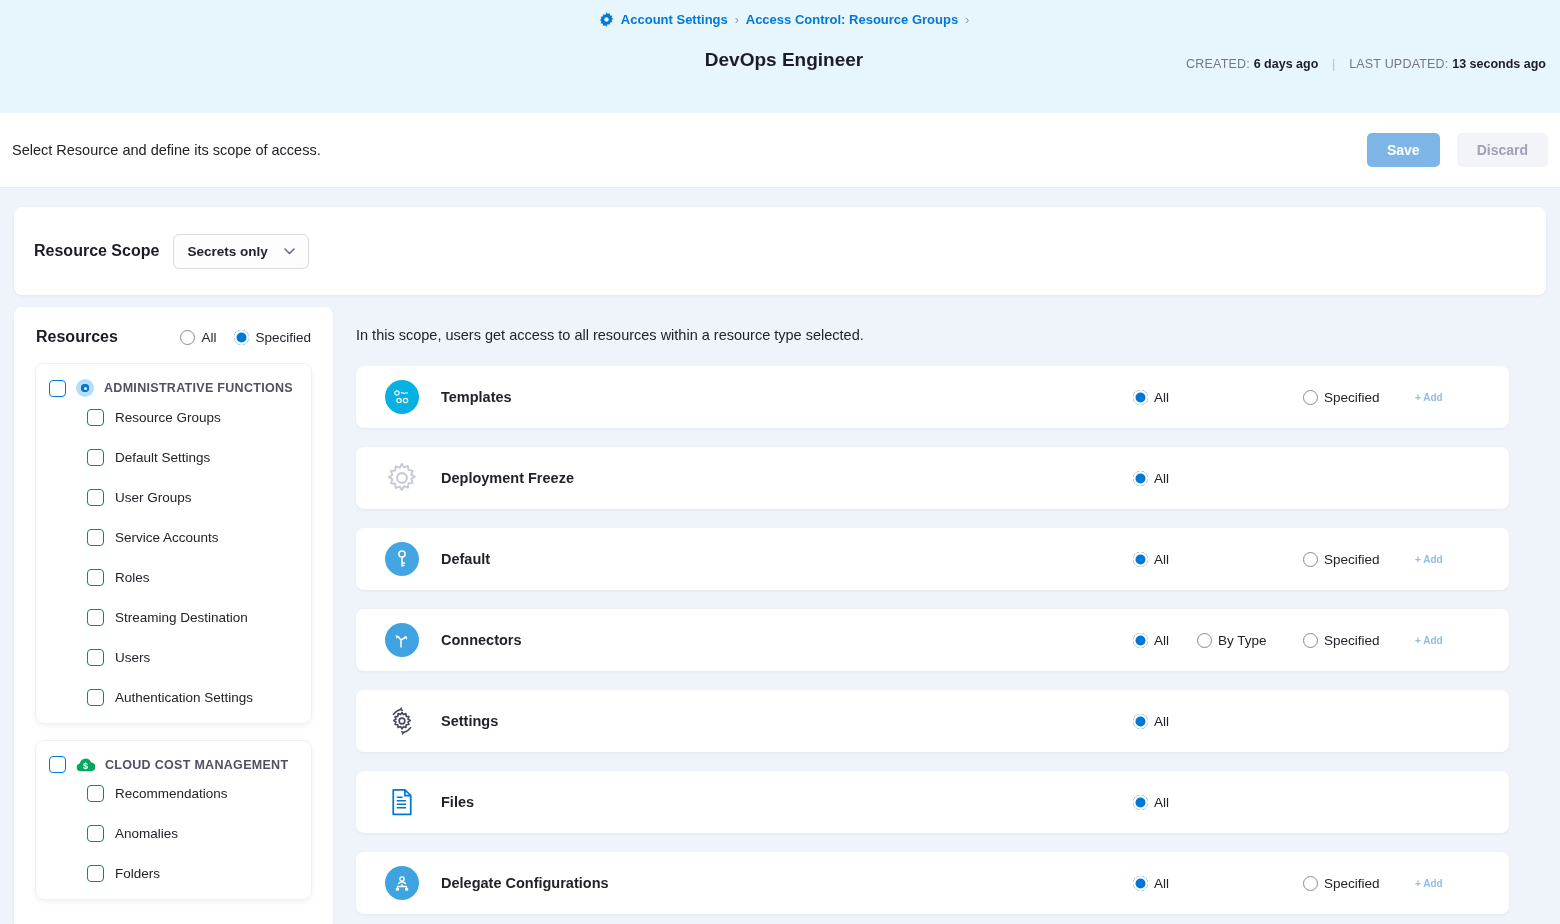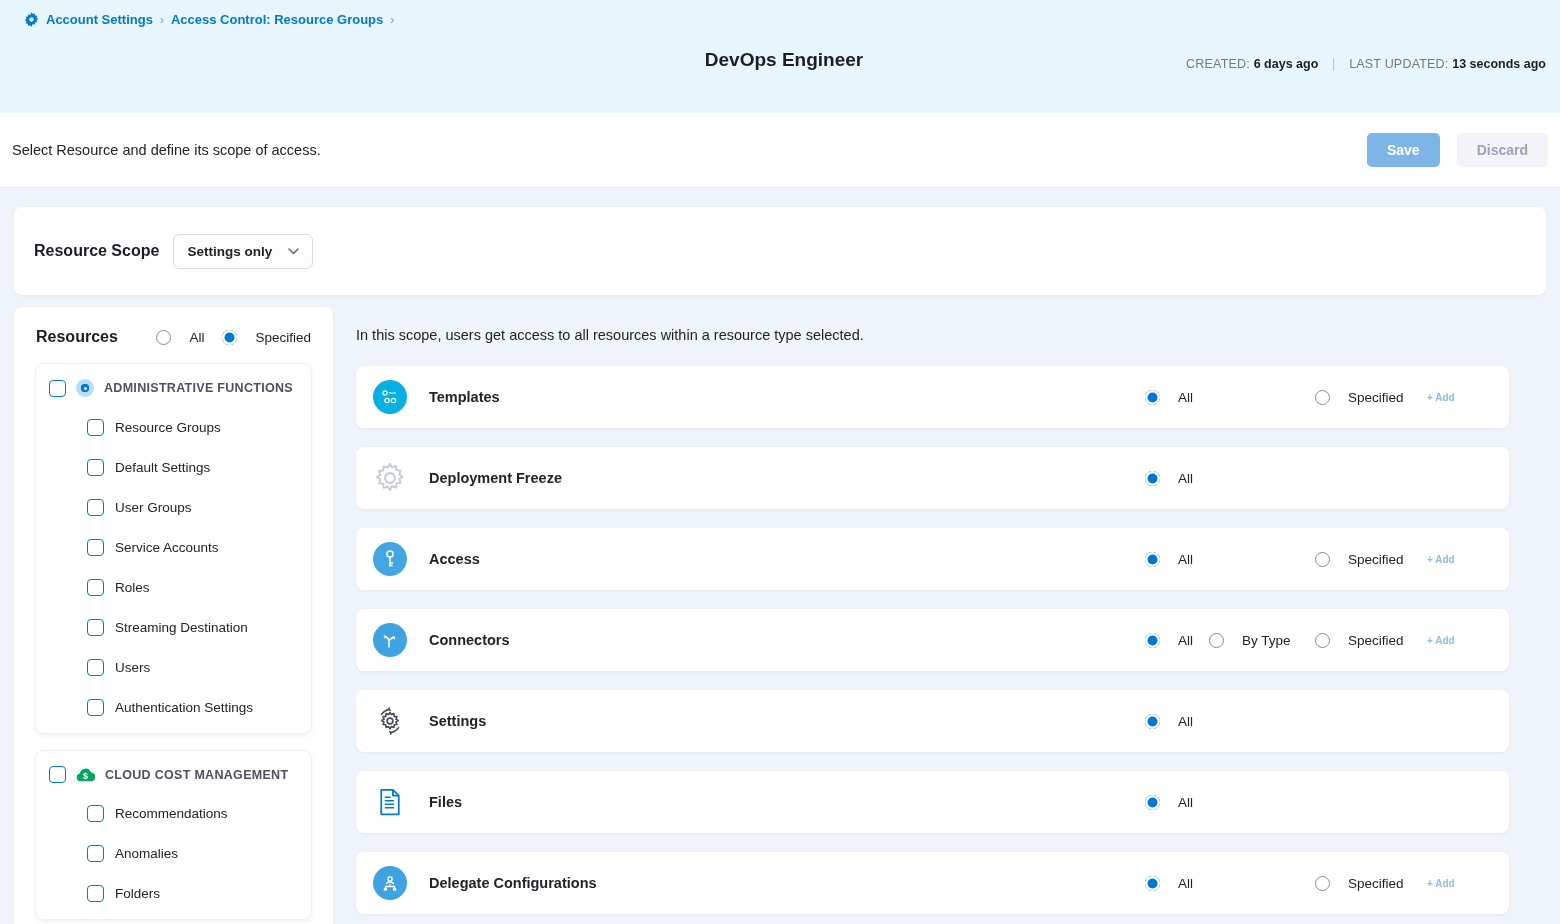--- a/index.html
+++ b/index.html
@@ -1,21 +1,21 @@
 <!DOCTYPE html>
 <html><head>
 <meta charset="utf-8">
 <style>
   * { margin:0; padding:0; box-sizing:border-box; }
   html,body { width:1560px; height:924px; overflow:hidden;
     font-family:"Liberation Sans", sans-serif; background:#eff4fa; color:#1c1c28; }
 
   
   .header { background:#e7f5fd; height:113px; padding:12px 16px 0 24px; position:relative; }
-  .breadcrumb { display:flex; align-items:center; gap:7px; font-size:13px; font-weight:700; color:#0278d5; }
+  .breadcrumb { display:flex; align-items:center; gap:7px; font-size:13px; font-weight:700; color:#0278d5;justify-content:center; }
   .breadcrumb .crumb { cursor:pointer; }
   .breadcrumb .sep { color:#8b9bb0; font-weight:400; font-size:12px; }
   .page-title { margin-top:22px; font-size:19px; font-weight:700; color:#1c1c28;text-align:center; }
   .meta { position:absolute; right:14px; top:57px; font-size:12.5px; color:#77787e; letter-spacing:.2px; }
   .meta b { color:#1c1c28; font-weight:700; letter-spacing:0; }
   .meta .pipe { color:#b9bccb; margin:0 10px; }
 
   
   .toolbar { background:#ffffff; height:75px; display:flex; align-items:center;
     padding:14px 12px; border-bottom:1px solid #e6e9f0; }
@@ -35,49 +35,49 @@
     color:#22222a; cursor:pointer; }
 
   .columns { display:flex; margin-top:12px; height:617px; }
 
   
   .left-panel { width:319px; background:#fff; border-radius:8px 8px 0 0; padding:21px 22px 16px 22px;
     flex:none; overflow:hidden; box-shadow:0 1px 3px rgba(40,41,61,.06); height:100%; }
   .res-head { display:flex; align-items:center; }
   .res-head .res-title { font-size:16px; font-weight:700; }
   .res-head .radios { margin-left:auto; display:flex; align-items:center; gap:18px; }
-  .radio-opt { display:flex; align-items:flex-end; gap:18px; font-size:13.5px; color:#22222a; cursor:pointer; }
+  .radio-opt { display:flex; align-items:flex-end; gap:6px; font-size:13.5px; color:#22222a; cursor:pointer; }
   .radio { width:15px; height:15px; border-radius:50%; border:1.5px solid #878a9c; background:#fff; flex:none; }
   .radio.checked { border:none; background:#0278d5; box-shadow:inset 0 0 0 2.5px #fff, inset 0 0 0 0.5px #0278d5; position:relative; }
   .radio.checked::after { content:""; position:absolute; left:4.5px; top:4.5px; width:6px; height:6px;
     border-radius:50%; background:#0278d5; }
 
   .group-card { margin-top:18px; border-radius:8px; background:#fff; padding:15px 13px 15px 13px;
     box-shadow:0 0 0 1px #eef0f5, 0 2px 6px rgba(40,41,61,.08); }
   .group-head { display:flex; align-items:center; gap:10px; }
   .group-head .glabel { font-size:12.5px; font-weight:700; color:#4f5162; letter-spacing:.3px;text-align:center; }
   .checkbox { width:17px; height:17px; border:1.6px solid #0278d5; border-radius:4px; background:#fff;
     flex:none; cursor:pointer; }
-  .group-items { margin:22px 0 2px 38px; }
+  .group-items { margin:12px 0 2px 38px; }
   .group-item { display:flex; align-items:center; gap:11px; font-size:13.5px; color:#22222a; margin-bottom:23px; }
   .group-item:last-child { margin-bottom:2px; }
 
   
   .admin-ic { width:18px; height:18px; border-radius:50%; background:#b7def8; position:relative; flex:none; }
   .admin-ic::after { content:""; position:absolute; left:5px; top:5px; width:8px; height:8px;
     border-radius:50%; background:#0278d5; box-shadow:inset 0 0 0 2.5px #0278d5; }
   .admin-ic::before { content:""; position:absolute; left:7.5px; top:7.5px; width:3px; height:3px;
     border-radius:50%; background:#e3f2fd; z-index:1; }
 
   
   .right-col { flex:1; padding:20px 37px 0 23px; overflow:hidden; }
   .desc { font-size:14.5px; color:#22222a; }
   .rows { margin-top:23px; }
   .res-row { background:#fff; border-radius:8px; height:62px; display:flex; align-items:center;
-    padding:0 16px; margin-bottom:19px; box-shadow:0 1px 3px rgba(40,41,61,.06); }
+    padding:0 28px; margin-bottom:19px; box-shadow:0 1px 3px rgba(40,41,61,.06); }
   .row-ic { width:36px; display:flex; align-items:center; justify-content:center; flex:none; }
   .circle-ic { width:34px; height:34px; border-radius:50%; display:flex; align-items:center; justify-content:center; }
   .row-label { margin-left:21px; font-size:14.5px; font-weight:700; color:#22222a; }
   .row-controls { margin-left:auto; display:grid; grid-template-columns:64px 106px 112px 66px; align-items:center; }
   .add-link { font-size:10px; font-weight:700; color:#8fbde9; cursor:pointer; }
 </style>
 </head>
 <body>
 
 <div class="header">
@@ -109,21 +109,21 @@
     <button class="btn btn-save">Save</button>
     <button class="btn btn-discard">Discard</button>
   </div>
 </div>
 
 <div class="content">
 
   <div class="scope-card">
     <span class="scope-label">Resource Scope</span>
     <div class="dropdown">
-      <span>Settings only</span>
+      <span>Secrets only</span>
       <span style="display:flex;">
         <svg width="11" height="7" viewBox="0 0 11 7">
             <path d="M1 1l4.5 4.5L10 1" fill="none" stroke="#6b6d85" stroke-width="1.6" stroke-linecap="round" stroke-linejoin="round"></path>
           </svg>
       </span>
     </div>
   </div>
 
   <div class="columns">
 
@@ -264,21 +264,21 @@
 
         <div class="res-row">
           <span class="row-ic">
             <span class="circle-ic" style="background:#44a5e3;">
               <svg width="14" height="20" viewBox="0 0 14 20" fill="none" stroke="#fff" stroke-width="1.5" stroke-linecap="round">
                   <circle cx="7" cy="5" r="3.1"></circle>
                   <path d="M7 8.2V17M7 14h2.6M7 16.5h2"></path>
                 </svg>
             </span>
           </span>
-          <span class="row-label">Access</span>
+          <span class="row-label">Default</span>
           <div class="row-controls">
             <label class="radio-opt">
               <span class="radio checked"></span>
               <span>All</span>
             </label>
             <span></span>
             <label class="radio-opt">
               <span class="radio"></span>
               <span>Specified</span>
             </label>

